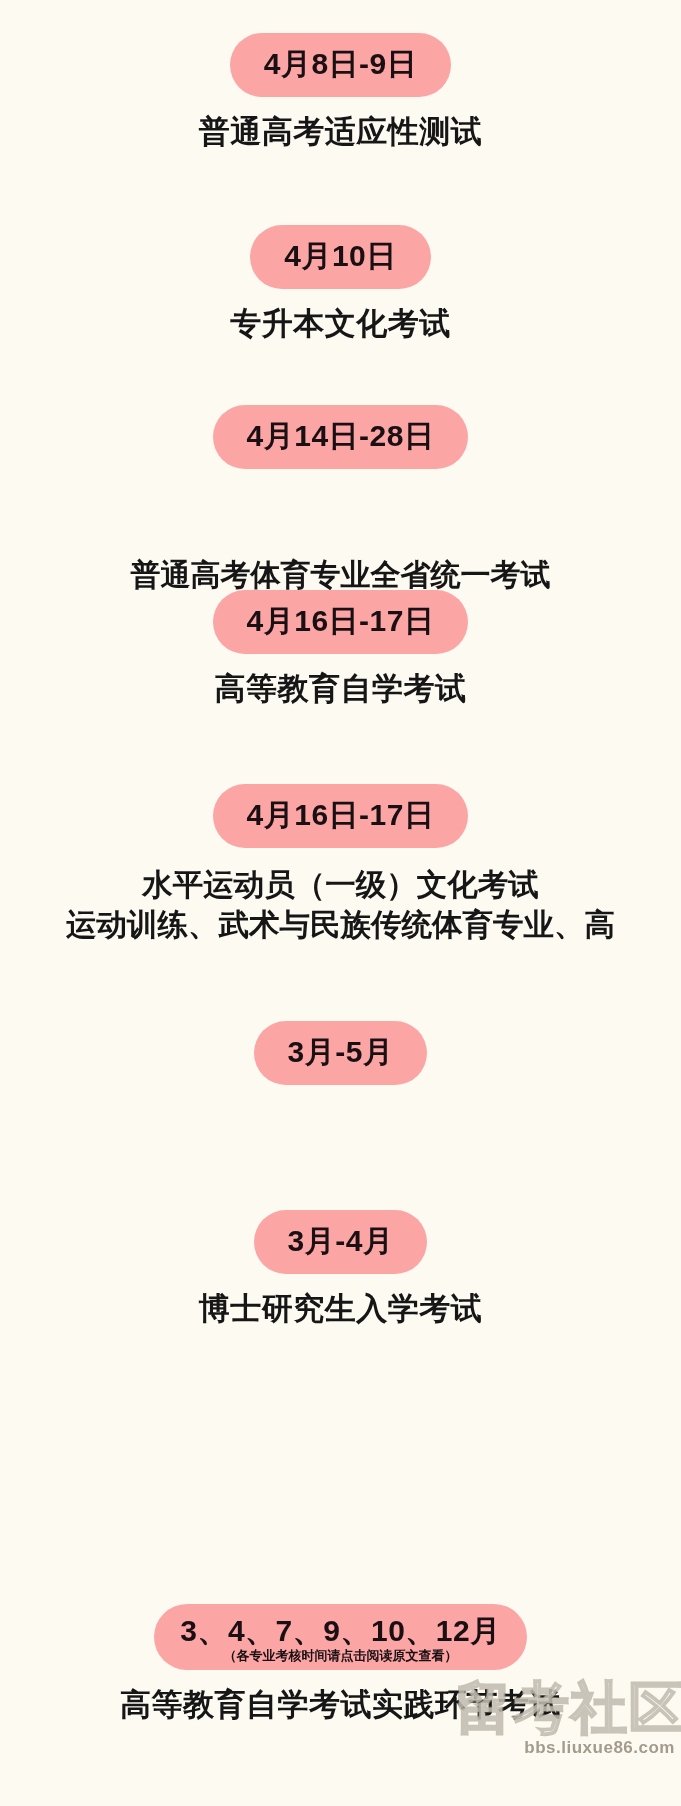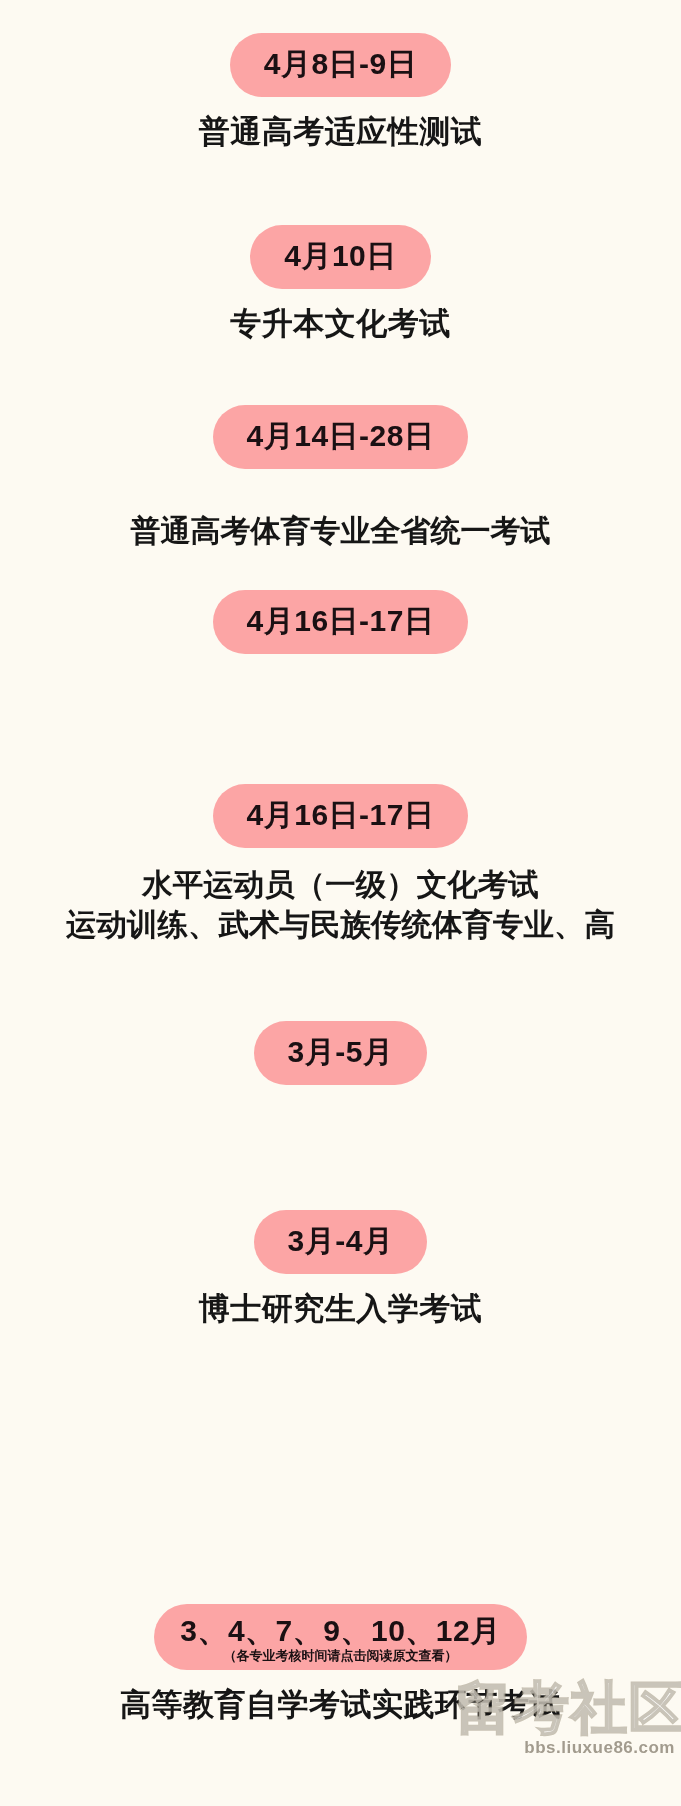--- a/index.html
+++ b/index.html
@@ -137,31 +137,32 @@
     <div class="title">普通高考适应性测试</div>
   </div>
 
   <div class="entry" style="top:225px;">
     <div class="pill single">
       <span class="pill-date">4月10日</span>
     </div>
     <div class="title">专升本文化考试</div>
   </div>
 
-  <div class="entry" style="top:405px;">
+  <div class="entry" style="top:405px;gap:44px;">
     <div class="pill single">
       <span class="pill-date">4月14日-28日</span>
     </div>
     <div class="title wide">普通高考体育专业全省统一考试</div>
   </div>
 
   <div class="entry" style="top:590px;">
     <div class="pill single">
       <span class="pill-date">4月16日-17日</span>
     </div>
+    <div class="title">高等教育自学考试</div>
   </div>
 
   <div class="entry" style="top:784px;">
     <div class="pill single">
       <span class="pill-date">4月16日-17日</span>
     </div>
     <div class="title two-line">
       <span class="title-line">水平运动员（一级）文化考试</span>
       <span class="title-line">运动训练、武术与民族传统体育专业、高</span>
     </div>

